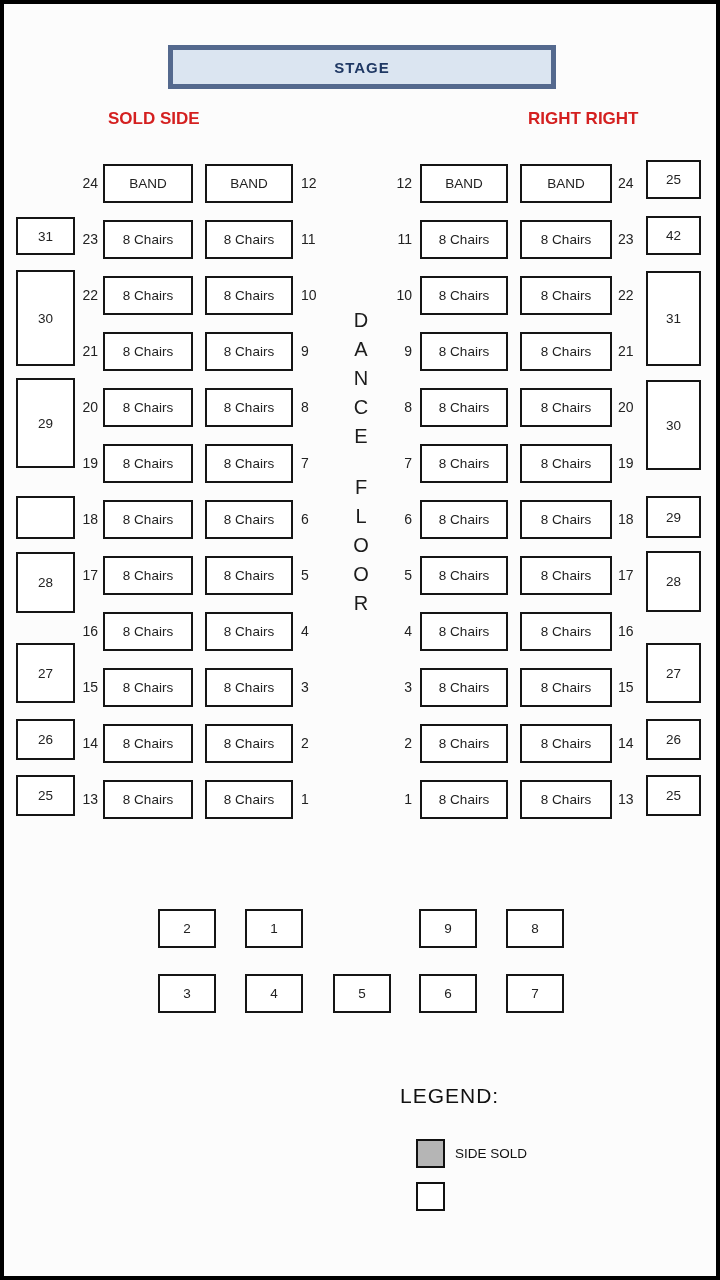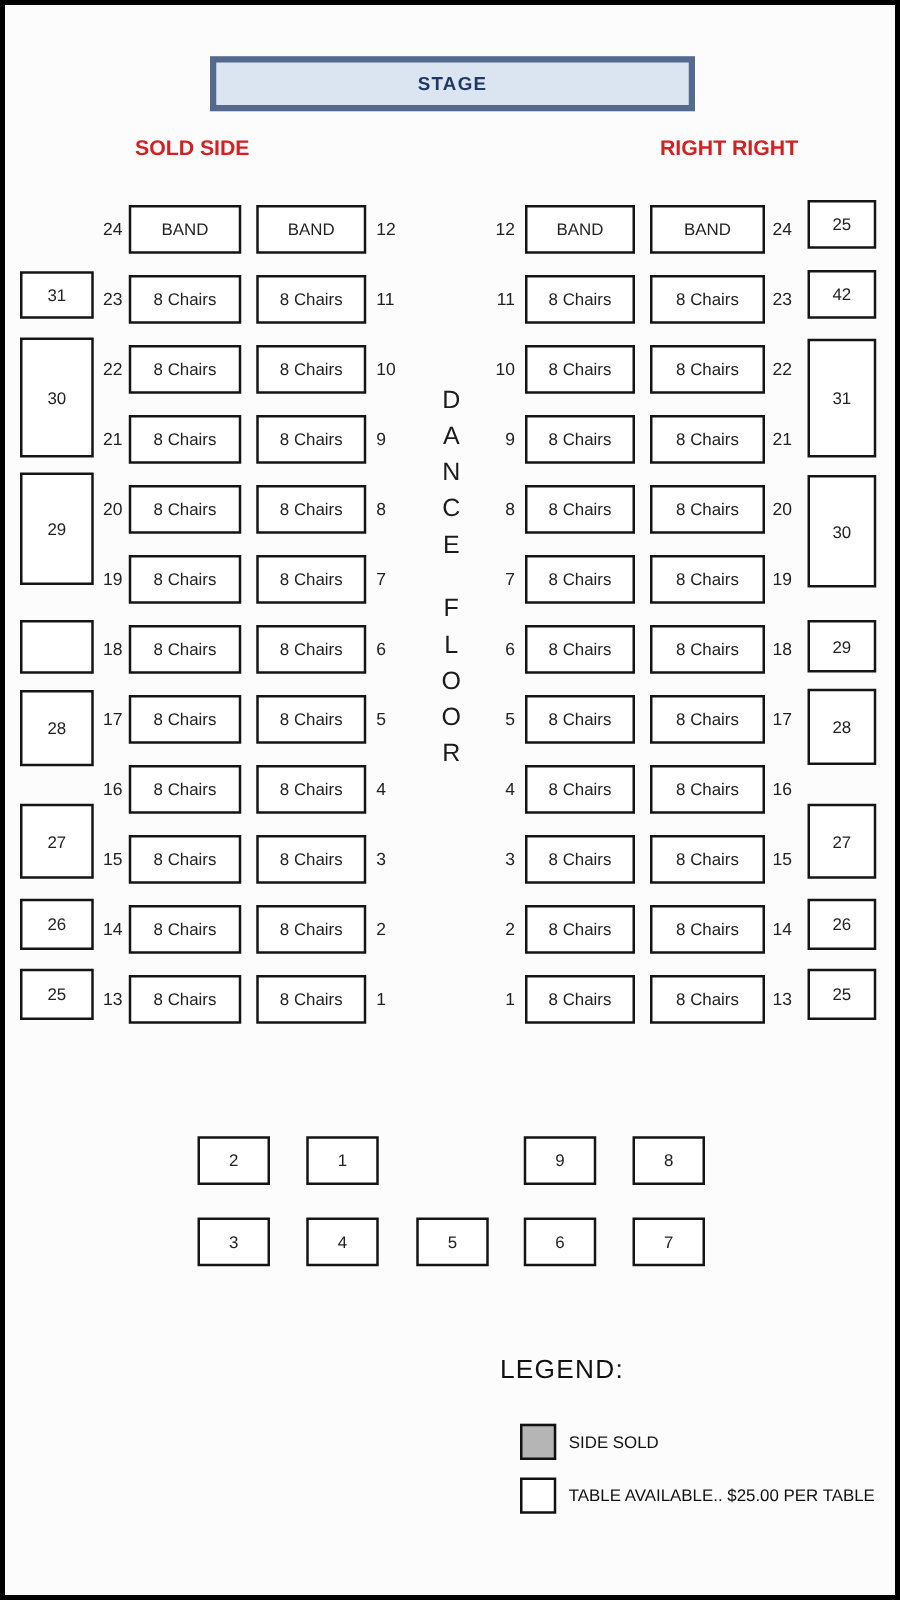--- a/index.html
+++ b/index.html
@@ -173,14 +173,13 @@
     <div class="table-box" style="left: 415px; top: 905px; width: 58px; height: 39px;">9</div>
     <div class="table-box" style="left: 502px; top: 905px; width: 58px; height: 39px;">8</div>
     <div class="table-box" style="left: 154px; top: 970px; width: 58px; height: 39px;">3</div>
     <div class="table-box" style="left: 241px; top: 970px; width: 58px; height: 39px;">4</div>
     <div class="table-box" style="left: 329px; top: 970px; width: 58px; height: 39px;">5</div>
     <div class="table-box" style="left: 415px; top: 970px; width: 58px; height: 39px;">6</div>
     <div class="table-box" style="left: 502px; top: 970px; width: 58px; height: 39px;">7</div>
     <div class="legend-swatch" style="top: 1135px; background: rgb(181, 181, 181);"></div>
     <div class="legend-label" style="top: 1135px;">SIDE SOLD</div>
     <div class="legend-swatch" style="top: 1178px; background: rgb(255, 255, 255);"></div>
-    <div class="legend-label" style="top: 1178px;">TABLE AVAILABLE.. $25.00 PER TABLE</div>
   </div>
 
 </body></html>

